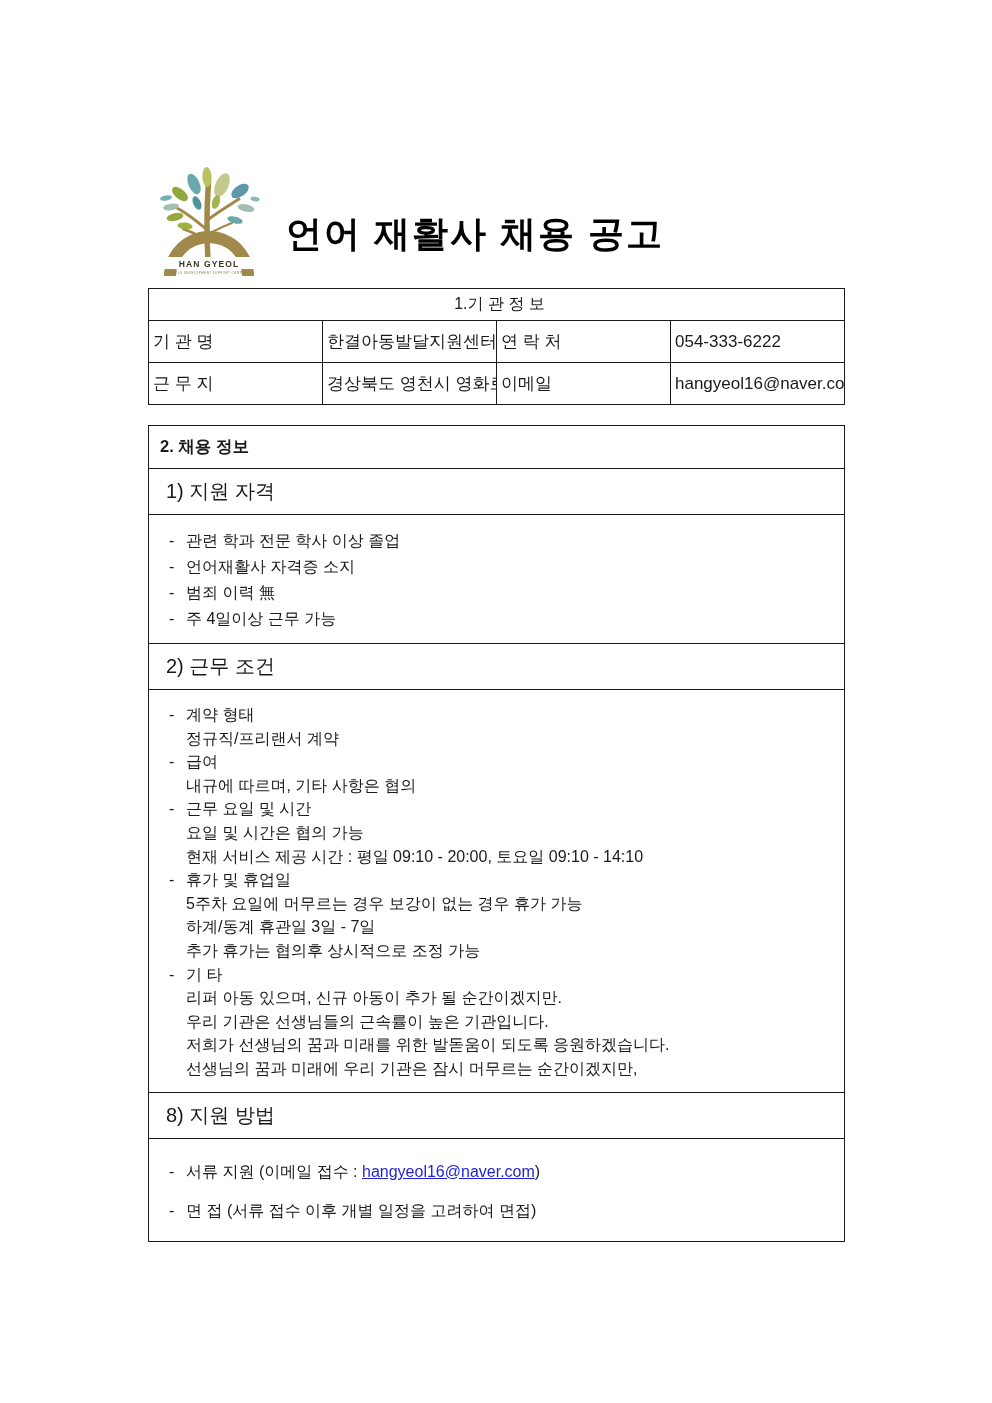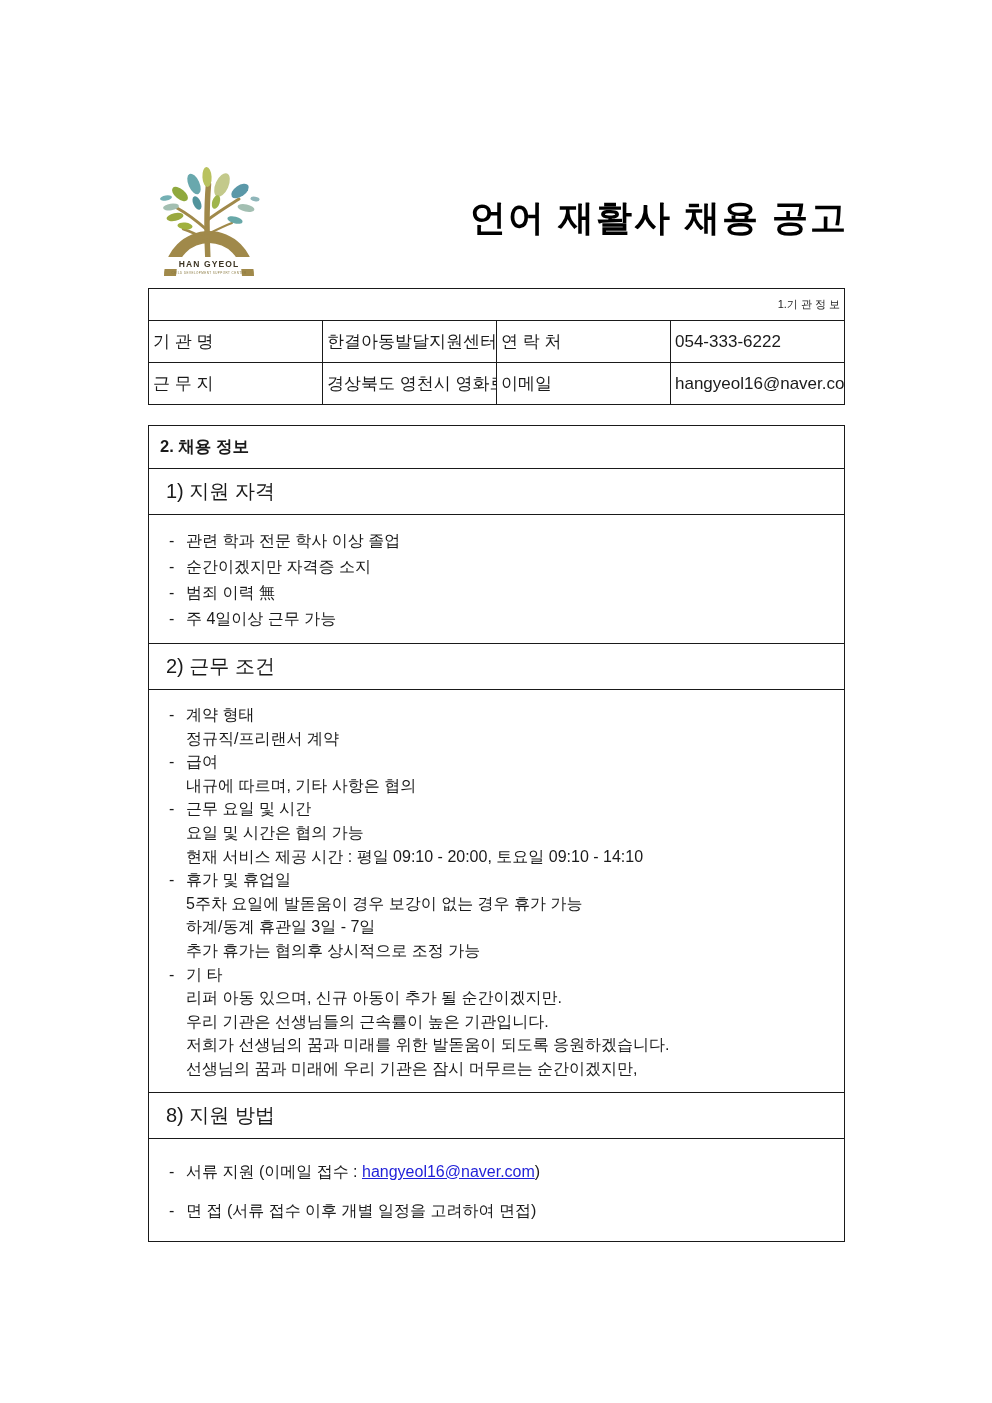--- a/index.html
+++ b/index.html
@@ -21,22 +21,22 @@
     left: 150px;
     top: 164px;
     width: 120px;
     height: 116px;
   }
   .doc-title {
     position: absolute;
     left: 270px;
     top: 194px;
     width: 578px;
-    margin: 0;
-    text-align: right;
+    margin: 16px;
+    text-align: left;
     font-size: 36px;
     font-weight: 800;
     letter-spacing: 2px;
     color: #000000;
     white-space: nowrap;
   }
 
   
   .org-table {
     position: absolute;
@@ -50,24 +50,24 @@
   }
   .org-table td {
     border: 1.5px solid #1a1a1a;
     padding: 0 4px;
     text-align: left;
     vertical-align: middle;
     overflow: hidden;
     white-space: nowrap;
   }
   .org-table td.tbl-caption {
-    text-align: right;
+    text-align: center;
     padding-left: 10px;
     height: 31px;
-    font-size: 11px;
+    font-size: 16px;
   }
   .org-table tr.data-row td { height: 41px; }
   .col-l1 { width: 115px; }
   .col-v1 { width: 232px; }
   .col-l2 { width: 120px; }
   .col-v2 { width: 230px; }
 
   
   .recruit-table {
     position: absolute;
@@ -188,36 +188,36 @@
     </tr>
   </tbody>
     </table>
 
   <section class="recruit-table">
     <div class="row caption">2. 채용 정보</div>
 
     <div class="row sec-title">1) 지원 자격</div>
     <div class="row content lines-a">
         <div class="line"><span class="dash">-</span><span>관련 학과 전문 학사 이상 졸업</span><a class="email-link"></a><span></span></div>
-        <div class="line"><span class="dash">-</span><span>순간이겠지만 자격증 소지</span><a class="email-link"></a><span></span></div>
+        <div class="line"><span class="dash">-</span><span>언어재활사 자격증 소지</span><a class="email-link"></a><span></span></div>
         <div class="line"><span class="dash">-</span><span>범죄 이력 無</span><a class="email-link"></a><span></span></div>
         <div class="line"><span class="dash">-</span><span>주 4일이상 근무 가능</span><a class="email-link"></a><span></span></div>
       </div>
 
     <div class="row sec-title">2) 근무 조건</div>
     <div class="row content lines-b">
         <div class="line"><span class="dash">-</span><span>계약 형태</span><a class="email-link"></a><span></span></div>
         <div class="line"><span class="dash"></span><span>정규직/프리랜서 계약</span><a class="email-link"></a><span></span></div>
         <div class="line"><span class="dash">-</span><span>급여</span><a class="email-link"></a><span></span></div>
         <div class="line"><span class="dash"></span><span>내규에 따르며, 기타 사항은 협의</span><a class="email-link"></a><span></span></div>
         <div class="line"><span class="dash">-</span><span>근무 요일 및 시간</span><a class="email-link"></a><span></span></div>
         <div class="line"><span class="dash"></span><span>요일 및 시간은 협의 가능</span><a class="email-link"></a><span></span></div>
         <div class="line"><span class="dash"></span><span>현재 서비스 제공 시간 : 평일 09:10 - 20:00, 토요일 09:10 - 14:10</span><a class="email-link"></a><span></span></div>
         <div class="line"><span class="dash">-</span><span>휴가 및 휴업일</span><a class="email-link"></a><span></span></div>
-        <div class="line"><span class="dash"></span><span>5주차 요일에 발돋움이 경우 보강이 없는 경우 휴가 가능</span><a class="email-link"></a><span></span></div>
+        <div class="line"><span class="dash"></span><span>5주차 요일에 머무르는 경우 보강이 없는 경우 휴가 가능</span><a class="email-link"></a><span></span></div>
         <div class="line"><span class="dash"></span><span>하계/동계 휴관일 3일 - 7일</span><a class="email-link"></a><span></span></div>
         <div class="line"><span class="dash"></span><span>추가 휴가는 협의후 상시적으로 조정 가능</span><a class="email-link"></a><span></span></div>
         <div class="line"><span class="dash">-</span><span>기 타</span><a class="email-link"></a><span></span></div>
         <div class="line"><span class="dash"></span><span>리퍼 아동 있으며, 신규 아동이 추가 될 순간이겠지만.</span><a class="email-link"></a><span></span></div>
         <div class="line"><span class="dash"></span><span>우리 기관은 선생님들의 근속률이 높은 기관입니다.</span><a class="email-link"></a><span></span></div>
         <div class="line"><span class="dash"></span><span>저희가 선생님의 꿈과 미래를 위한 발돋움이 되도록 응원하겠습니다.</span><a class="email-link"></a><span></span></div>
         <div class="line"><span class="dash"></span><span>선생님의 꿈과 미래에 우리 기관은 잠시 머무르는 순간이겠지만,</span><a class="email-link"></a><span></span></div>
       </div>
 
     <div class="row sec-title">8) 지원 방법</div>

